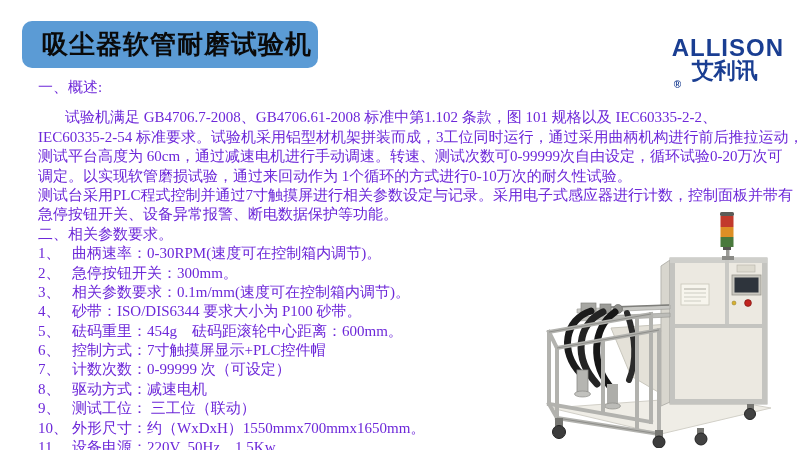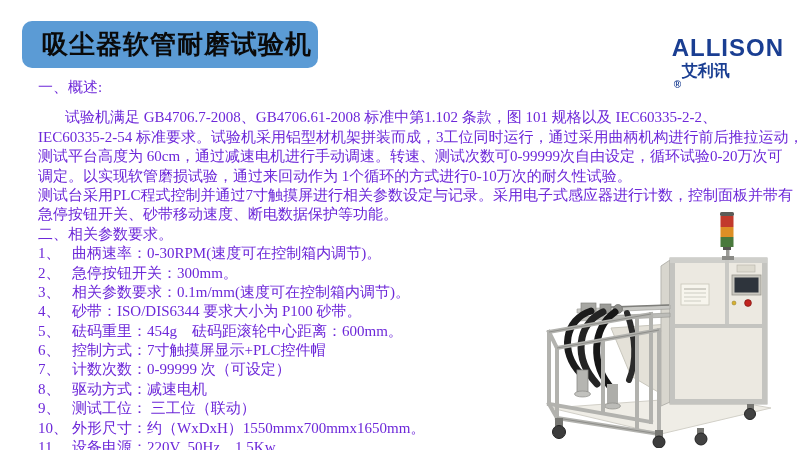--- a/index.html
+++ b/index.html
@@ -11,21 +11,21 @@
     position:absolute;left:22px;top:21px;width:296px;height:47px;
     background:#5b9bd5;border-radius:10px;
     display:flex;align-items:center;padding-left:20px;box-sizing:border-box;
   }
   .banner-title{font-size:26px;font-weight:bold;color:#0a0a0a;letter-spacing:1px;white-space:pre;}
   .logo{
     position:absolute;top:37px;right:16px;display:flex;align-items:flex-start;
     color:#1a3e92;font-family:"Liberation Sans","DejaVu Sans",sans-serif;font-weight:bold;flex-direction:column;
   }
   .logo-latin{font-size:24px;line-height:22px;letter-spacing:1px;}
-  .logo-cjk{font-size:16px;line-height:23px;margin-left:10px;}
+  .logo-cjk{font-size:22px;line-height:23px;margin-left:20px;}
   .logo-reg{font-size:10px;line-height:10px;margin-left:2px;margin-top:-2px;}
   .content{
     position:absolute;left:38px;top:78px;width:756px;color:#6d28d9;font-size:15px;
   }
   .line{height:19.4px;line-height:19.4px;white-space:pre;}
   .p-indent{padding-left:27px;margin-top:11px;}
   .param{height:19.4px;line-height:19.4px;white-space:pre;display:flex;}
   .pnum{width:34px;flex:0 0 34px;}
   .machine{
     position:absolute;left:541px;top:206px;width:254px;height:242px;
@@ -44,21 +44,21 @@
   <span class="logo-reg">®</span>
 </div>
 
 <div class="content">
   <div class="line">一、概述:</div>
   <div class="line p-indent">试验机满足 GB4706.7-2008、GB4706.61-2008 标准中第1.102 条款，图 101 规格以及 IEC60335-2-2、</div>
   <div class="line">IEC60335-2-54 标准要求。试验机采用铝型材机架拼装而成，3工位同时运行，通过采用曲柄机构进行前后推拉运动，</div>
   <div class="line">测试平台高度为 60cm，通过减速电机进行手动调速。转速、测试次数可0-99999次自由设定，循环试验0-20万次可</div>
   <div class="line">调定。以实现软管磨损试验，通过来回动作为 1个循环的方式进行0-10万次的耐久性试验。</div>
   <div class="line">测试台采用PLC程式控制并通过7寸触摸屏进行相关参数设定与记录。采用电子式感应器进行计数，控制面板并带有</div>
-  <div class="line">急停按钮开关、砂带移动速度、断电数据保护等功能。</div>
+  <div class="line">急停按钮开关、设备异常报警、断电数据保护等功能。</div>
   <div class="line">二、相关参数要求。</div>
 
   <div class="param">
     <span class="pnum">1、</span>
     <span class="ptext">曲柄速率：0-30RPM(速度可在控制箱内调节)。</span>
   </div>
   <div class="param">
     <span class="pnum">2、</span>
     <span class="ptext">急停按钮开关：300mm。</span>
   </div>

